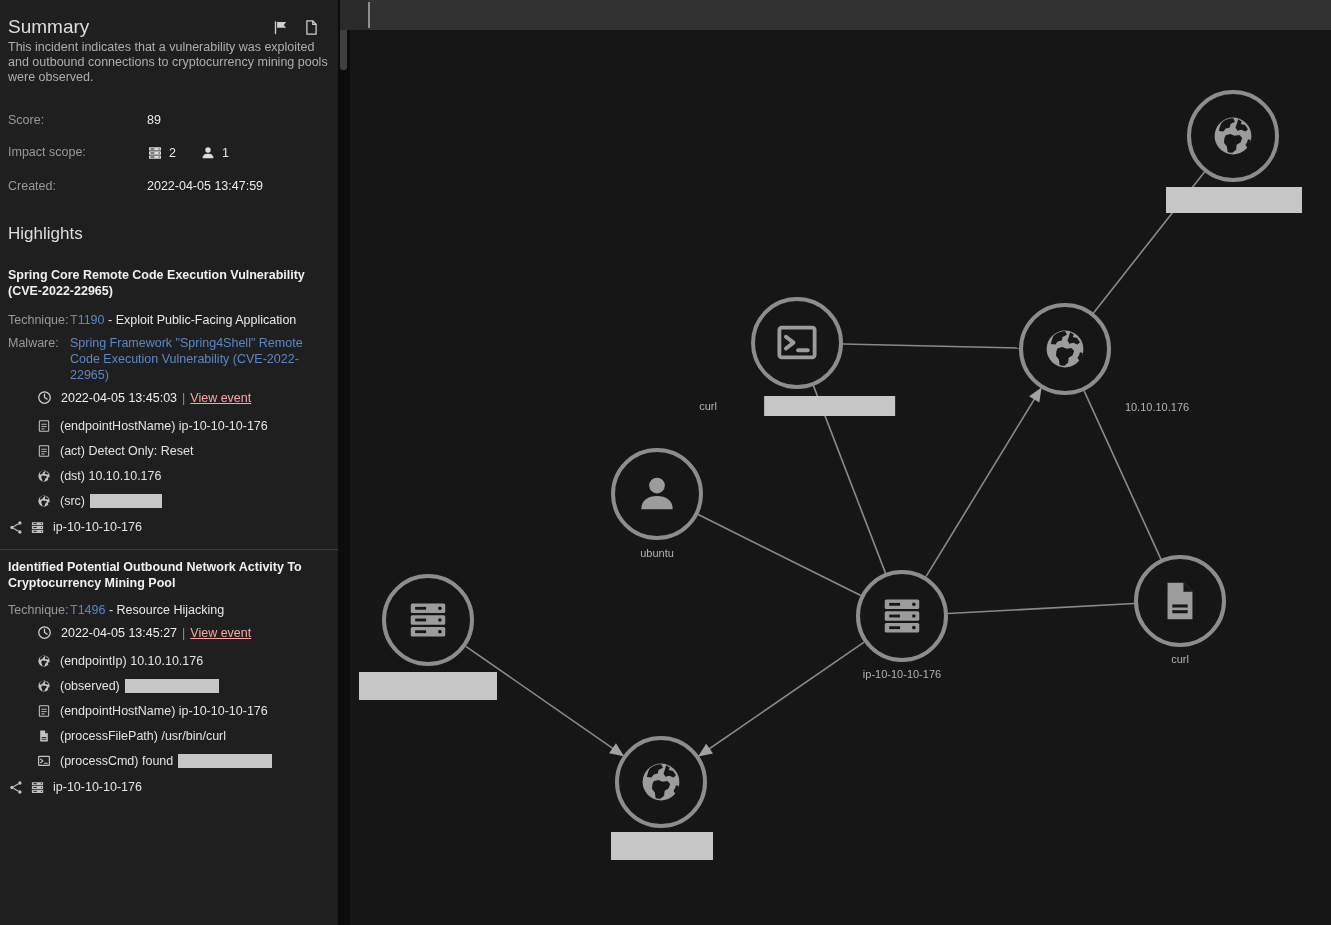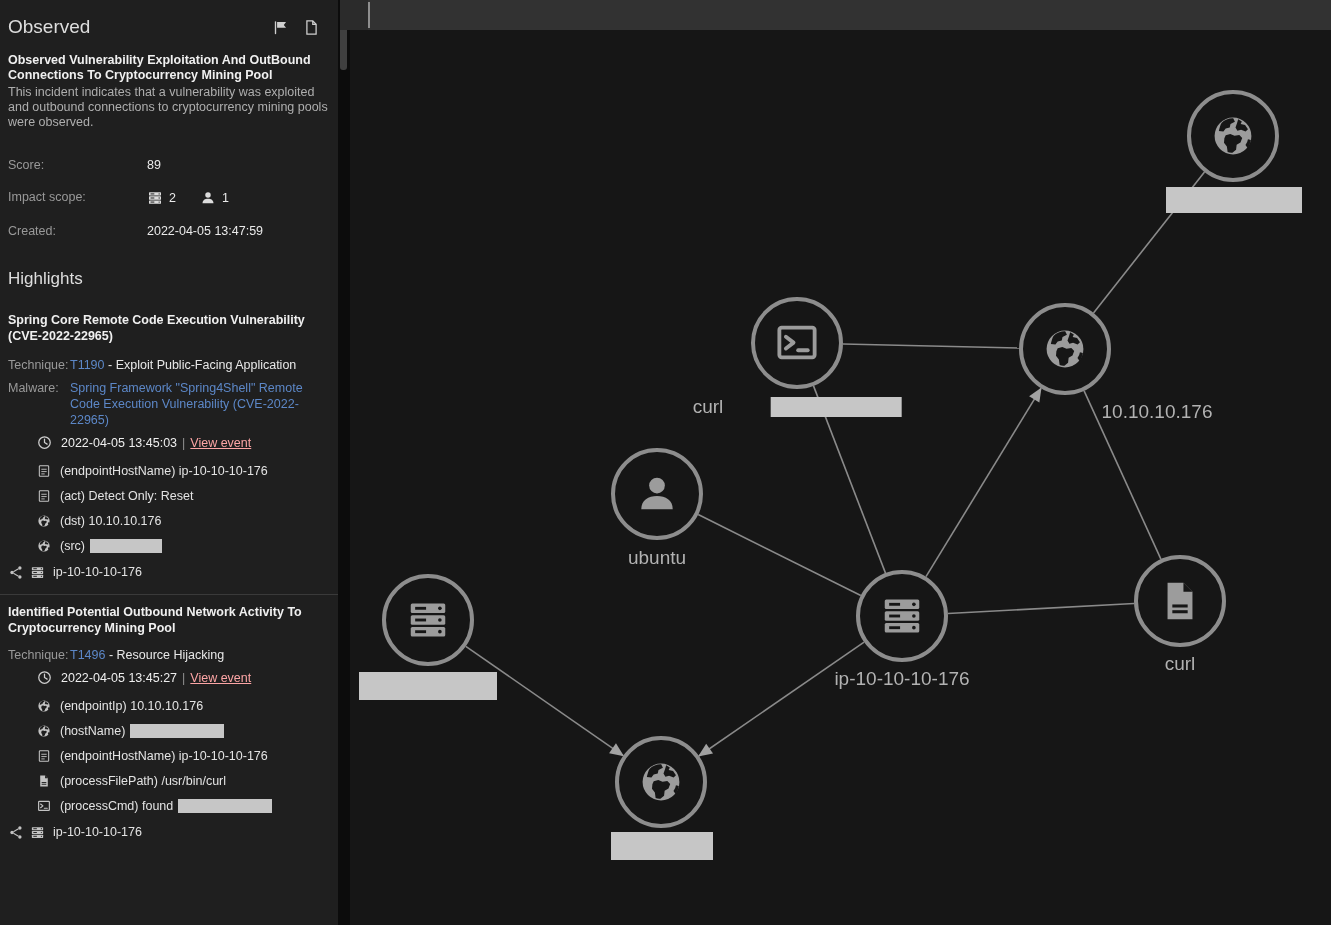--- a/index.html
+++ b/index.html
@@ -61,21 +61,21 @@
   .foot-row svg { width:15px; height:15px; color:#c3c3c3; flex:none; }
   .foot-row svg + svg { margin-left:6px; }
   .foot-text { color:#e3e3e3; margin-left:8px; }
   .hl-divider { margin-top:14px; border-top:1px solid #3a3a3a; width:338px; margin-left:-8px; }
 
   
   svg.edges { position:absolute; left:0; top:0; width:1331px; height:925px; z-index:1; pointer-events:none; }
   .node { position:absolute; width:92px; height:92px; border:4px solid #8d8d8d; border-radius:50%;
     background:#161616; z-index:2; display:flex; align-items:center; justify-content:center; cursor:pointer; }
   .node svg { width:46px; height:46px; color:#9c9c9c; --bg:#161616; }
-  .node-label { position:absolute; z-index:3; color:#b2b2b2; font-size:19px; text-align:right; white-space:nowrap;gap:40px; }
+  .node-label { position:absolute; z-index:3; color:#b2b2b2; font-size:11px; text-align:right; white-space:nowrap;gap:40px; }
   .label-redact { position:absolute; z-index:3; background:#c6c6c6; }
   .proc-label { display:flex; align-items:center; }
   .proc-redact { display:inline-block; background:#c6c6c6; width:131px; height:20px; margin-left:7px; }
 </style>
 </head>
 <body>
 
 <svg width="0" height="0" style="position:absolute" aria-hidden="true">
   <defs>
     <symbol id="i-globe" viewBox="0 0 24 24">
@@ -253,32 +253,31 @@
 </div>
 <div class="label-redact" style="left:611px; top:832px; width:102px; height:28px;"></div>
 
 <div class="scroll-gutter">
   <div class="scroll-thumb"></div>
 </div>
 
 <div class="sidebar">
 
   <div class="sb-header">
-    <div class="sb-title">Observed</div>
+    <div class="sb-title">Summary</div>
     <div class="hdr-icons">
       <svg>
           <use href="#i-flag"></use>
         </svg>
       <svg>
           <use href="#i-page"></use>
         </svg>
     </div>
   </div>
 
-  <div class="incident-title">Observed Vulnerability Exploitation And OutBound Connections To Cryptocurrency Mining Pool</div>
   <div class="incident-desc">This incident indicates that a vulnerability was exploited and outbound connections to cryptocurrency mining pools were observed.</div>
 
   <div class="field-row" style="margin-top:29px;">
     <div class="field-label">Score:</div>
     <div class="field-value">89</div>
   </div>
 
   <div class="field-row">
     <div class="field-label">Impact scope:</div>
     <div class="field-value impact-val">
@@ -384,21 +383,21 @@
     <div class="ev-row">
       <svg style="--bg:#1f1f1f">
           <use href="#i-globe"></use>
         </svg>
       <span class="ev-text">(endpointIp) 10.10.10.176</span>
     </div>
     <div class="ev-row">
       <svg style="--bg:#1f1f1f">
           <use href="#i-globe"></use>
         </svg>
-      <span class="ev-text">(hostName)</span>
+      <span class="ev-text">(observed)</span>
       <span class="redact w90"></span>
     </div>
     <div class="ev-row">
       <svg>
           <use href="#i-note"></use>
         </svg>
       <span class="ev-text">(endpointHostName) ip-10-10-10-176</span>
     </div>
     <div class="ev-row">
       <svg style="--bg:#1f1f1f">

